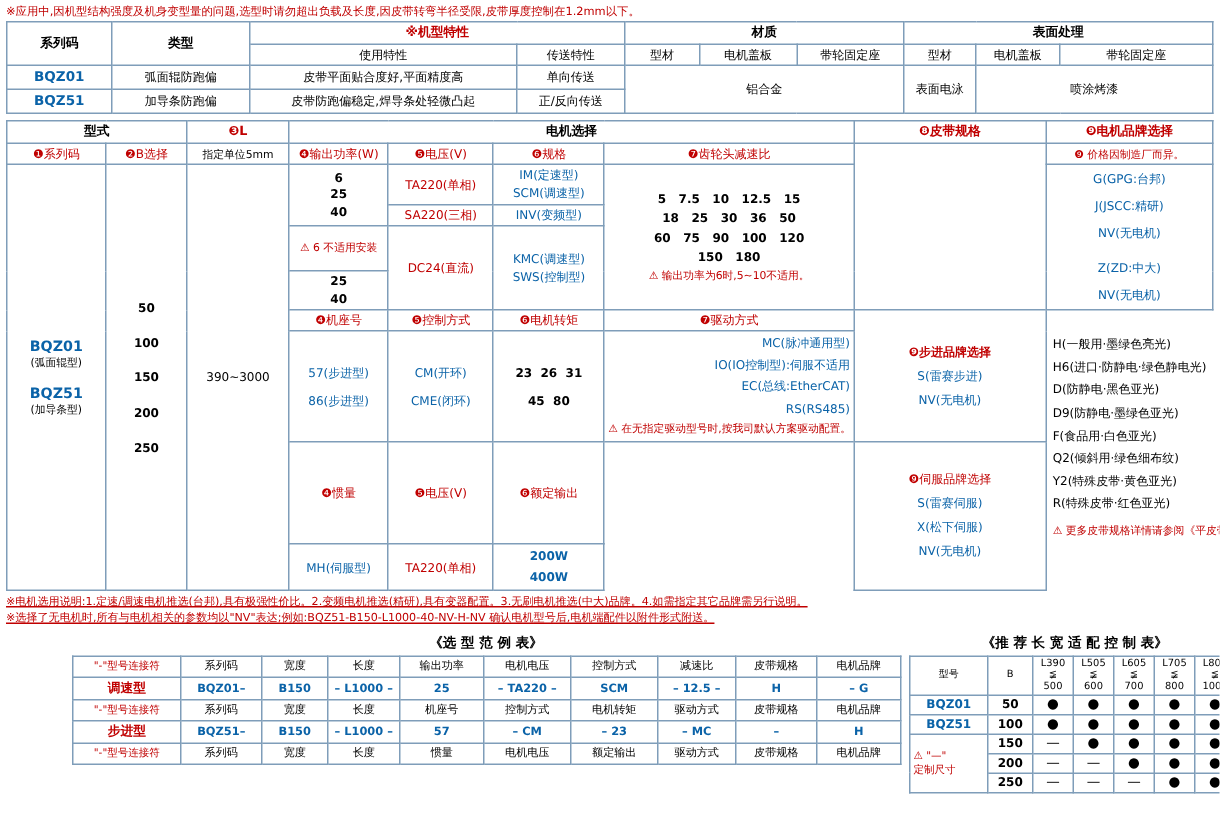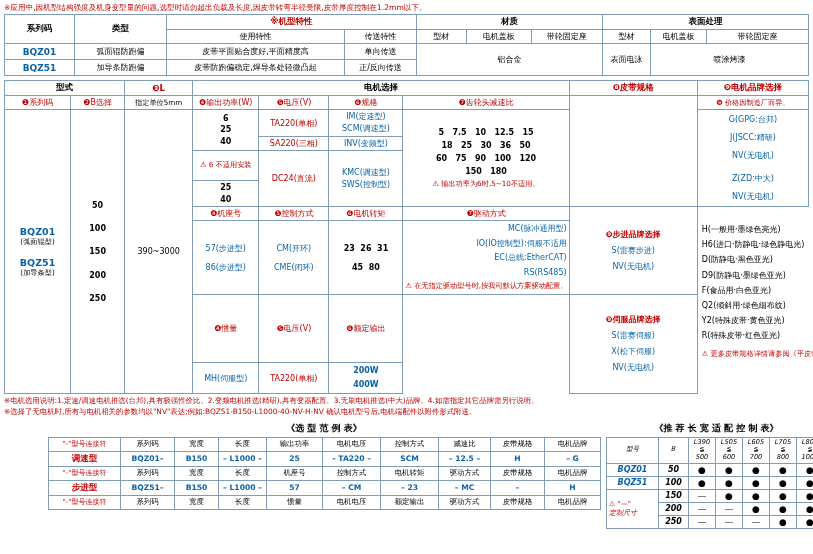--- a/index.html
+++ b/index.html
@@ -39,35 +39,35 @@
   .t2 .h { font-weight: bold; font-size: 8.5px; }
   .t2 .red { color: #c00000; }
   .t2 .blue { color: #0b63a8; }
   .t2 .cbold { font-weight: bold; font-size: 9.5px; }
   .t2 .small { font-size: 7.2px; }
   .nb { border: none !important; }
   .cell-stack { line-height: 1.45; }
   .cell-stack div { white-space: nowrap; }
   .warn { color: #c00000; font-size: 7.2px; }
 
-  .note-block { color: #c00000; font-size: 7.4px; padding: 2px 4px 0 4px; line-height: 1.45; }
+  .note-block { color: #c00000; font-size: 7.4px; padding: 2px 4px 0 4px; line-height: 1.45; text-decoration: underline; }
 
   
   .bottom { display: flex; gap: 6px; margin: 3px 4px 0 4px; padding-left: 44px; }
   .b-left { width: 552px; }
   .b-right { width: 221px; }
   .cap { text-align: center; font-weight: bold; font-size: 9px; padding: 1px 0 2px 0; }
   .t3 { width: 100%; font-size: 7.6px; table-layout: fixed; }
   .t3 td { height: 14px; }
   .t3 .rowlbl { color: #c00000; font-size: 7px; }
   .t3 .typ { color: #c00000; font-weight: bold; font-size: 8.5px; }
   .t3 .blue { color: #0b63a8; font-weight: bold; }
   .t3 .hdr { font-size: 7.4px; }
   .t4 { width: 100%; font-size: 7.6px; table-layout: fixed; }
-  .t4 td { height: 13px; font-style: italic; }
+  .t4 td { height: 13px; }
   .t4 .hd { font-size: 6.6px; line-height: 1.15; }
   .t4 .code { color: #0b63a8; font-weight: bold; font-size: 8px; }
   .dot { font-size: 9px; }
   .t4 .redsm { color: #c00000; font-size: 7px; text-align: left; padding-left: 2px; line-height: 1.2; }
   .num { font-weight: bold; font-size: 8px; }
 </style>
 </head>
 <body>
 
 <div class="page">
@@ -288,21 +288,21 @@
     </tr>
     <tr></tr>
 
     <tr>
       <td class="red">❹惯量</td>
       <td class="red">❺电压(V)</td>
       <td class="red">❻额定输出</td>
       <td rowspan="3" class="nb" style="border-left:1px solid #7f9db9;border-right:1px solid #7f9db9;"></td>
       <td rowspan="3" style="vertical-align:middle">
         <div class="cell-stack" style="line-height:2.0">
-          <div class="red" style="font-weight:bold">❾伺服品牌选择</div>
+          <div class="red" style="font-weight:normal">❾伺服品牌选择</div>
           <div class="blue">S(雷赛伺服)</div>
           <div class="blue">X(松下伺服)</div>
           <div class="blue">NV(无电机)</div>
         </div>
       </td>
     </tr>
     <tr>
       <td rowspan="2" style="vertical-align:middle"><span class="blue">MH(伺服型)</span></td>
       <td rowspan="2" style="vertical-align:middle" class="red">TA220(单相)</td>
       <td rowspan="2" style="vertical-align:middle">

